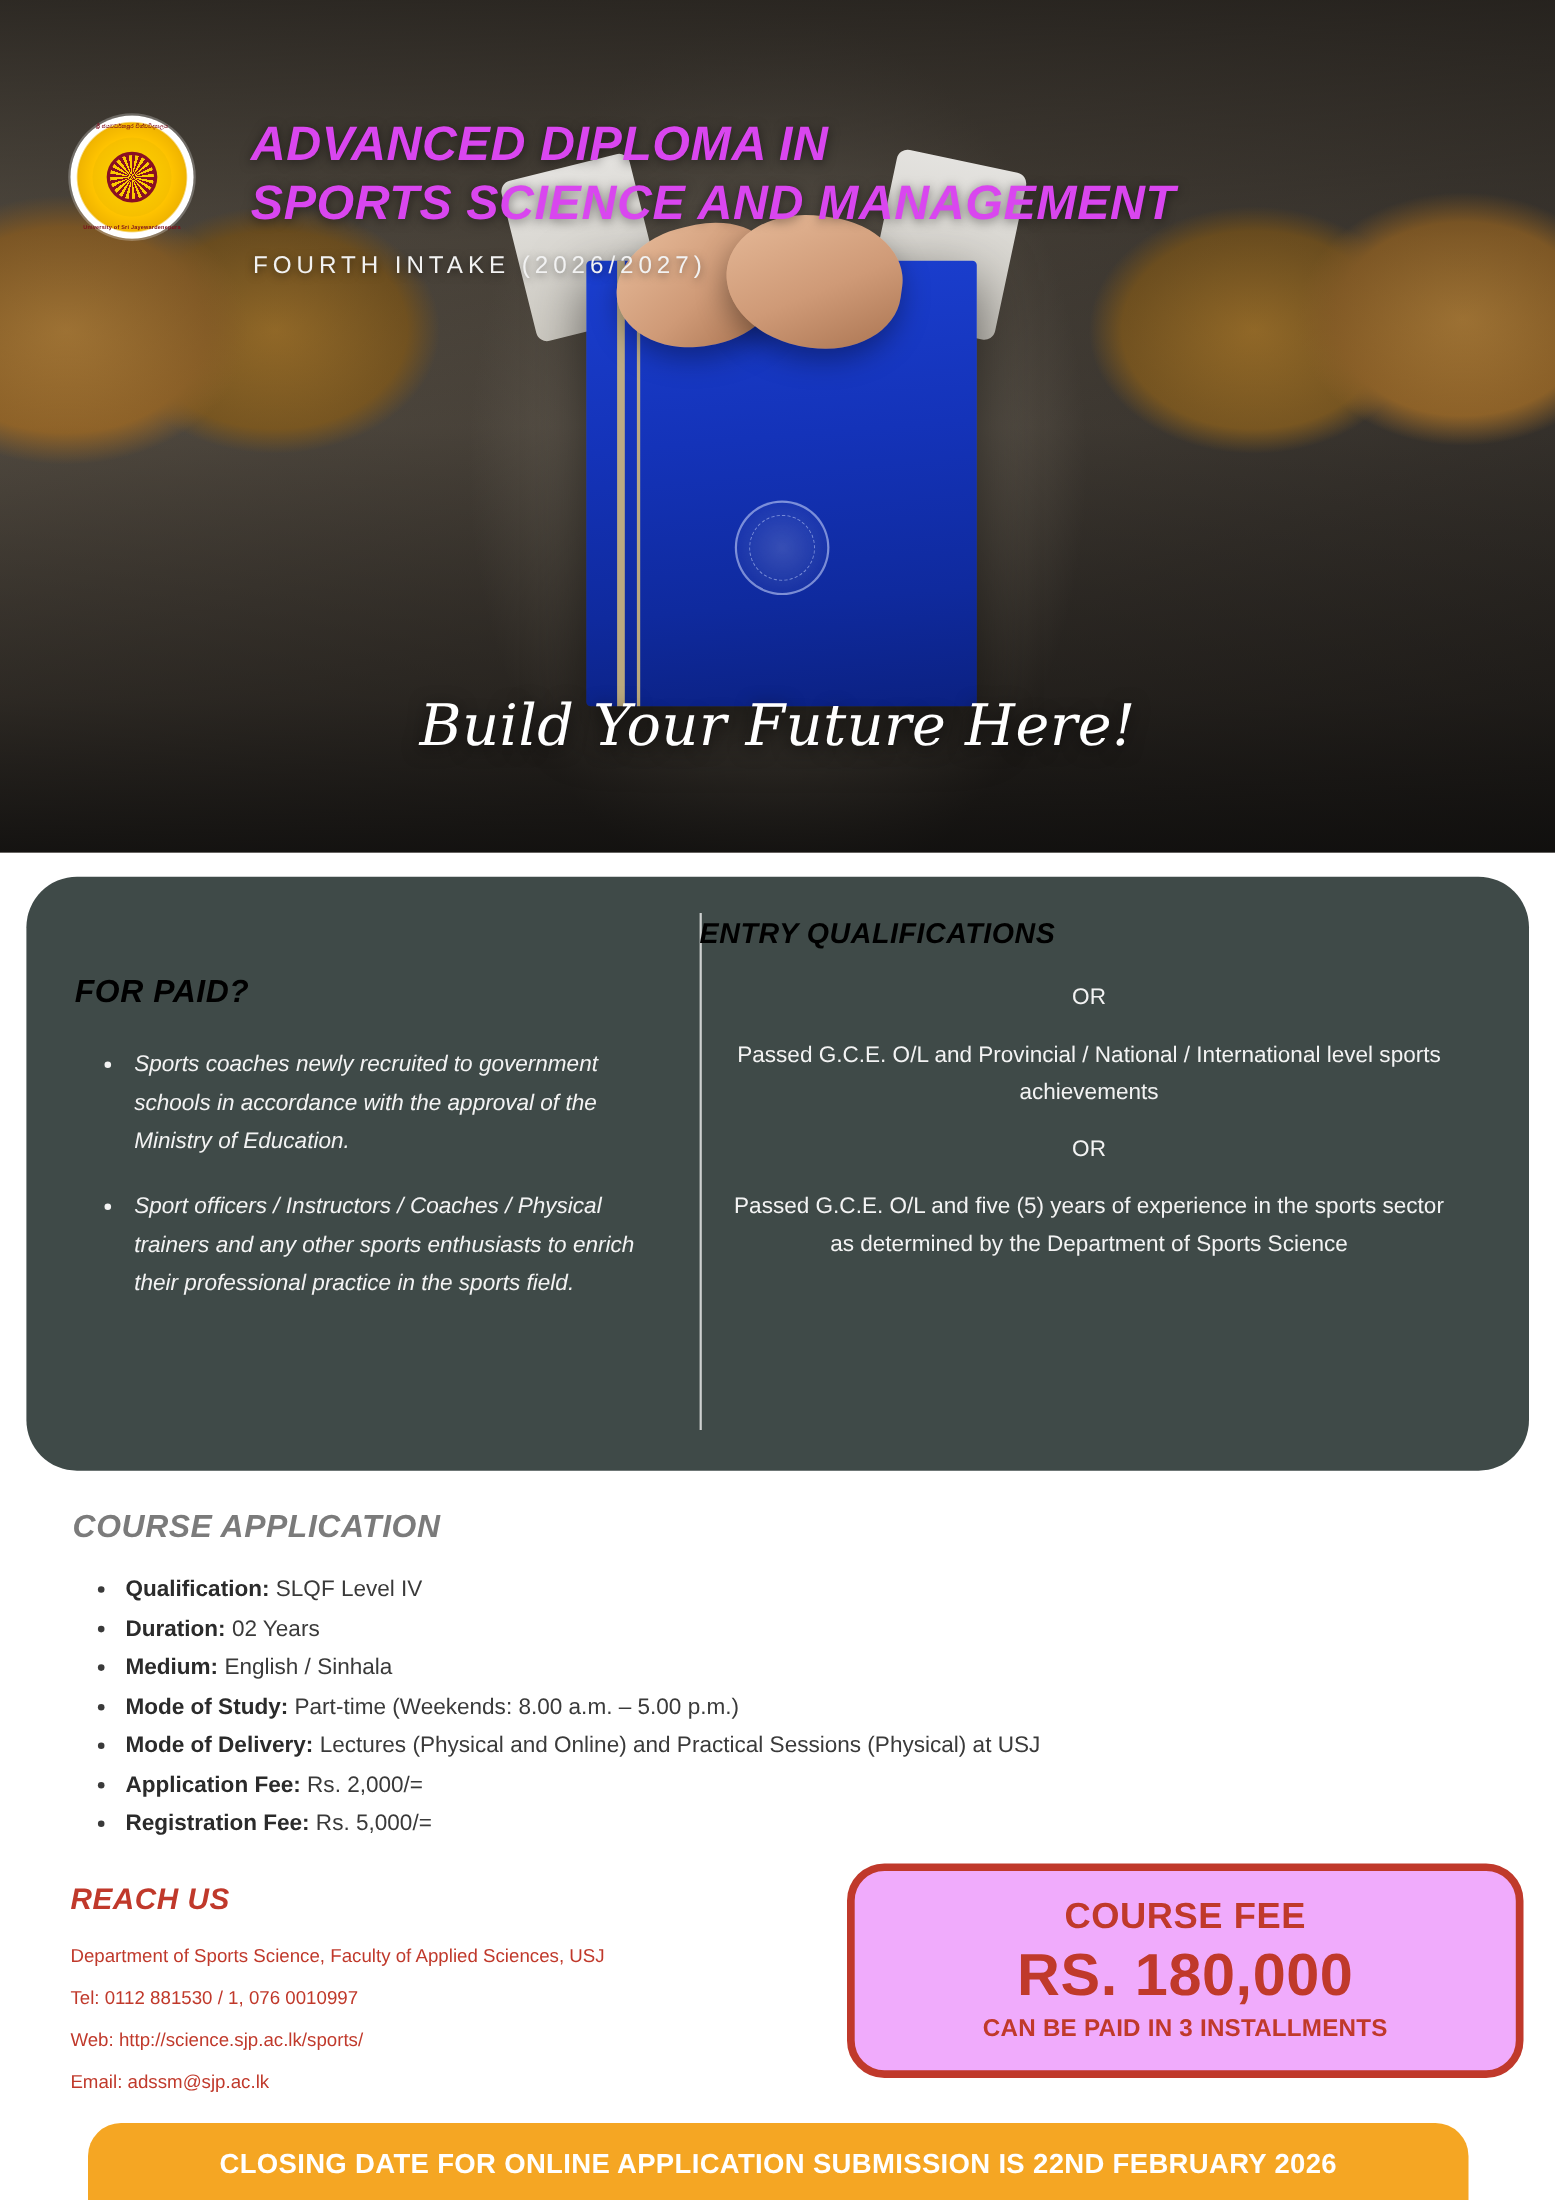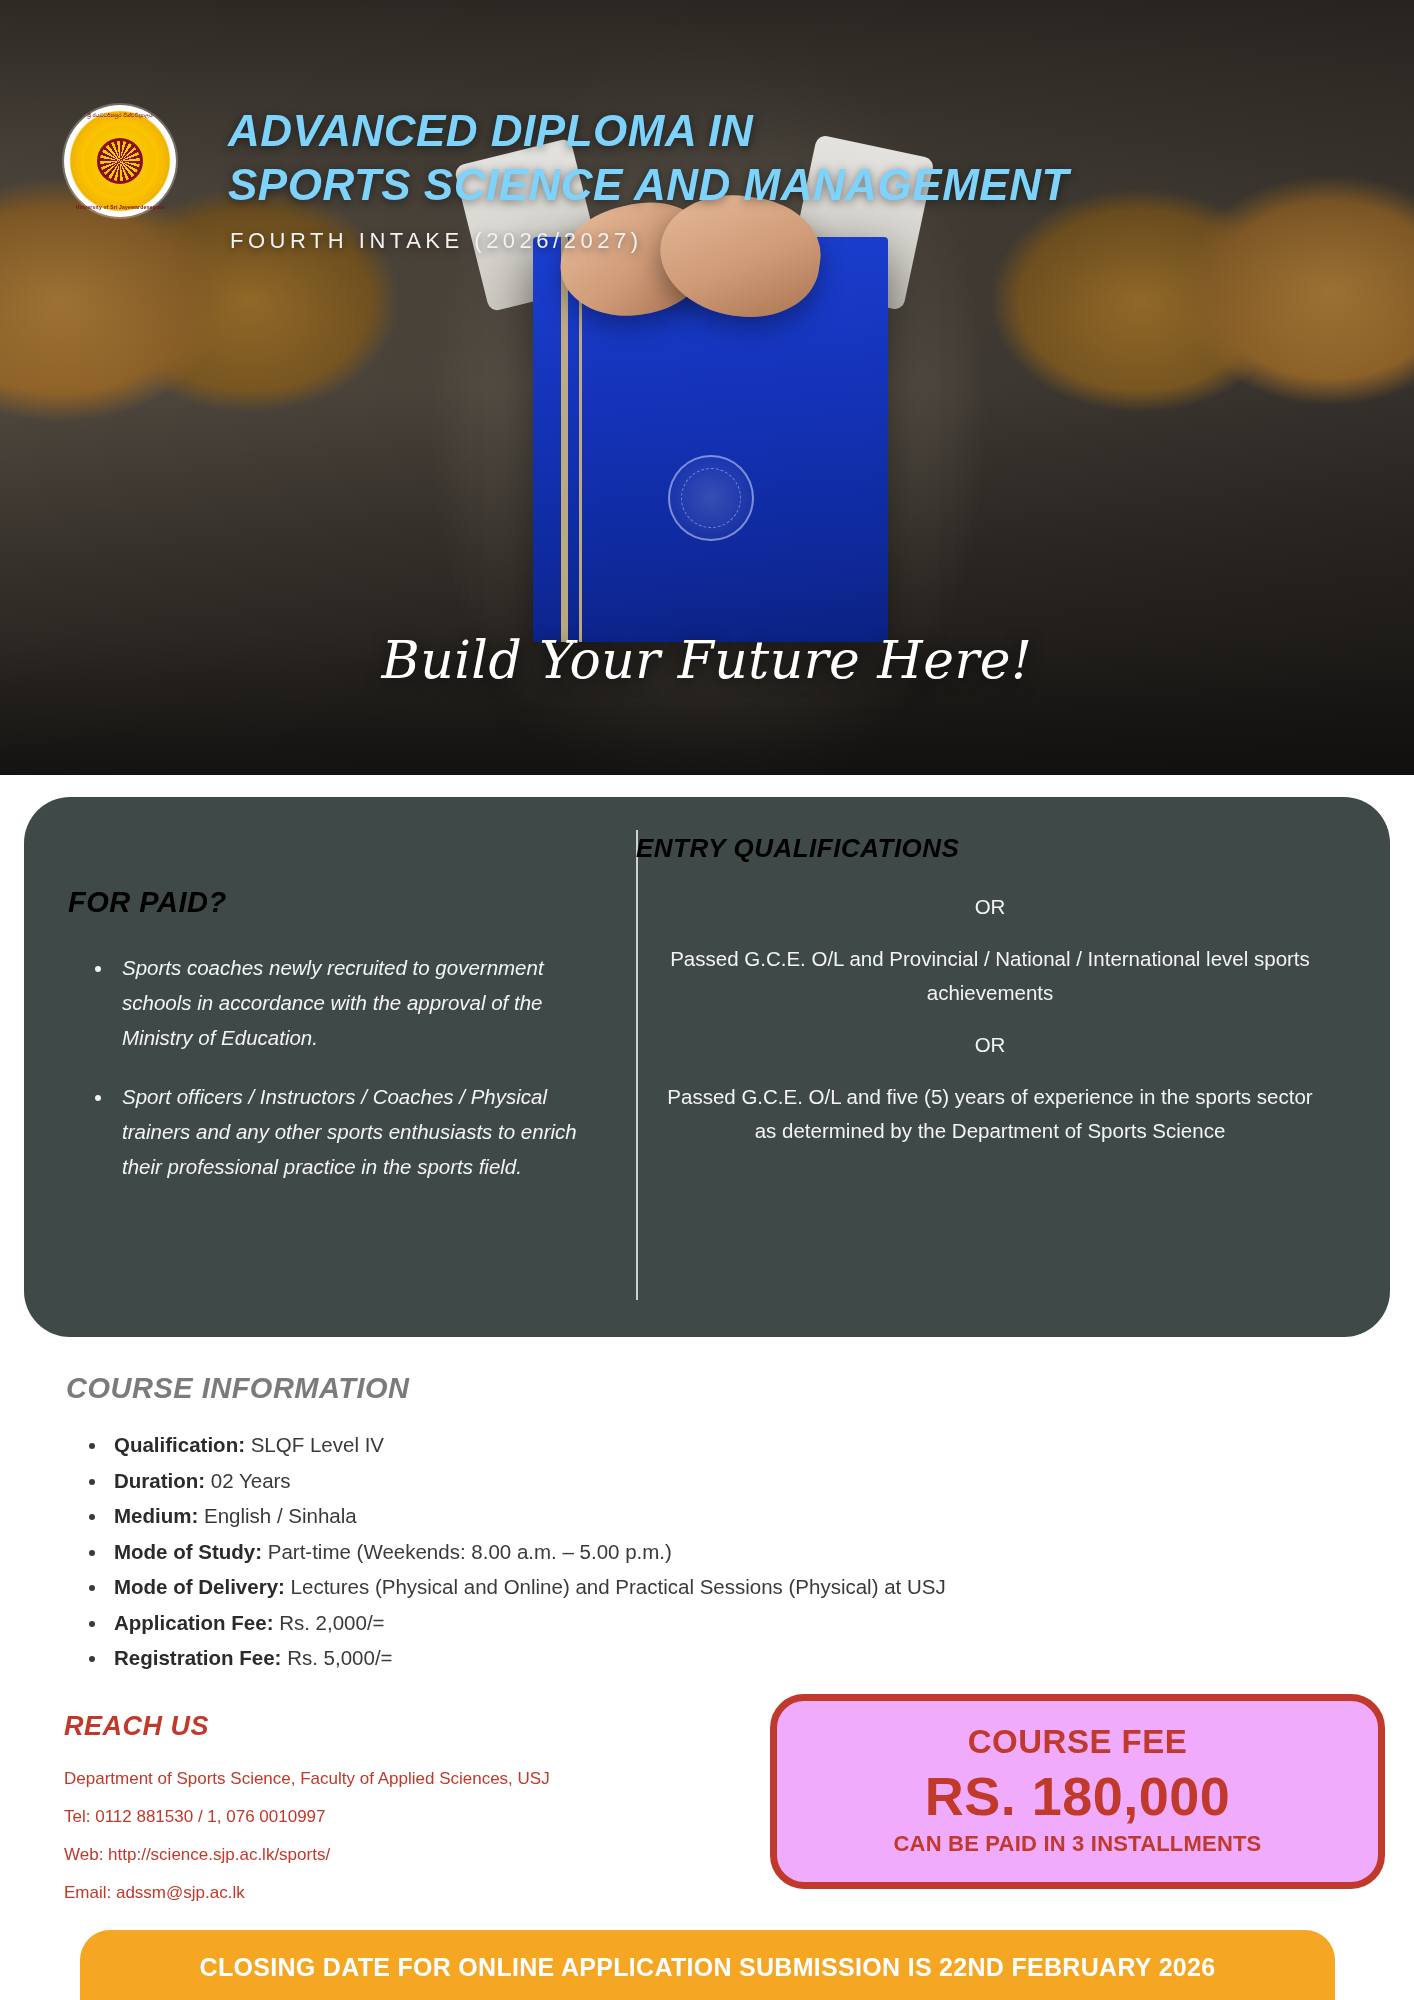--- a/index.html
+++ b/index.html
@@ -114,21 +114,21 @@
   .logo-text-top, .logo-text-bot {
     position: absolute; left: 0; right: 0; text-align: center;
     font-size: 5px; color: #7d0c1c; font-weight: 700; letter-spacing: .2px;
   }
   .logo-text-top { top: 7px; }
   .logo-text-bot { bottom: 7px; }
 
   .hero-title {
     position: absolute;
     left: 228px; top: 104px;
-    color: #7dd3fc;
+    color: #d946ef;
   }
   .hero-title .l1, .hero-title .l2 {
     font-weight: 800;
     font-style: italic;
     font-size: 44px;
     line-height: 54px;
     letter-spacing: .5px;
     text-shadow: 0 2px 10px rgba(0,0,0,.5);
     white-space: nowrap;
   }
@@ -336,21 +336,21 @@
   </ul>
 
   <div class="entry-title">ENTRY QUALIFICATIONS</div>
   <div class="entry-body">
     <p class="orx">OR</p>
     <p>Passed G.C.E. O/L and Provincial / National / International level sports achievements</p>
     <p class="orx">OR</p>
     <p>Passed G.C.E. O/L and five (5) years of experience in the sports sector as determined by the Department of Sports Science</p>
   </div>
 
-  <div class="course-title">COURSE INFORMATION</div>
+  <div class="course-title">COURSE APPLICATION</div>
   <ul class="course-list">
     <li><b>Qualification:</b> <span>SLQF Level IV</span></li>
     <li><b>Duration:</b> <span>02 Years</span></li>
     <li><b>Medium:</b> <span>English / Sinhala</span></li>
     <li><b>Mode of Study:</b> <span>Part-time (Weekends: 8.00 a.m. – 5.00 p.m.)</span></li>
     <li><b>Mode of Delivery:</b> <span>Lectures (Physical and Online) and Practical Sessions (Physical) at USJ</span></li>
     <li><b>Application Fee:</b> <span>Rs. 2,000/=</span></li>
     <li><b>Registration Fee:</b> <span>Rs. 5,000/=</span></li>
   </ul>
 

